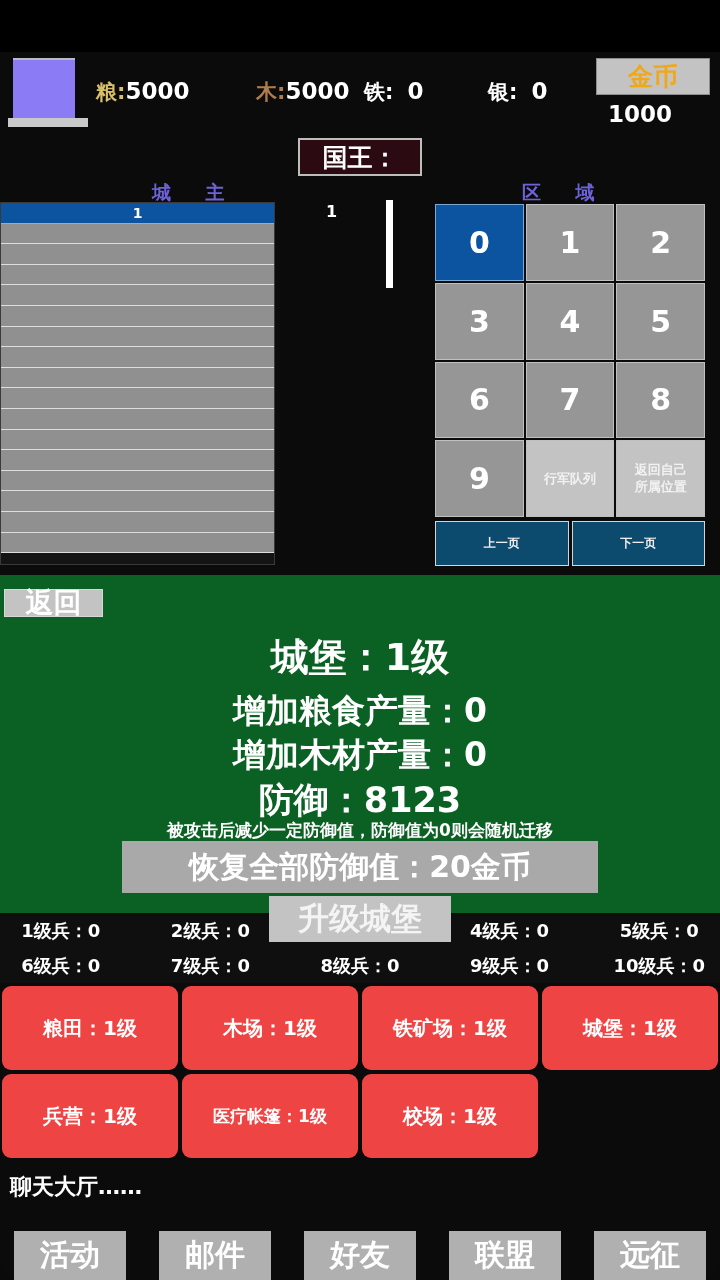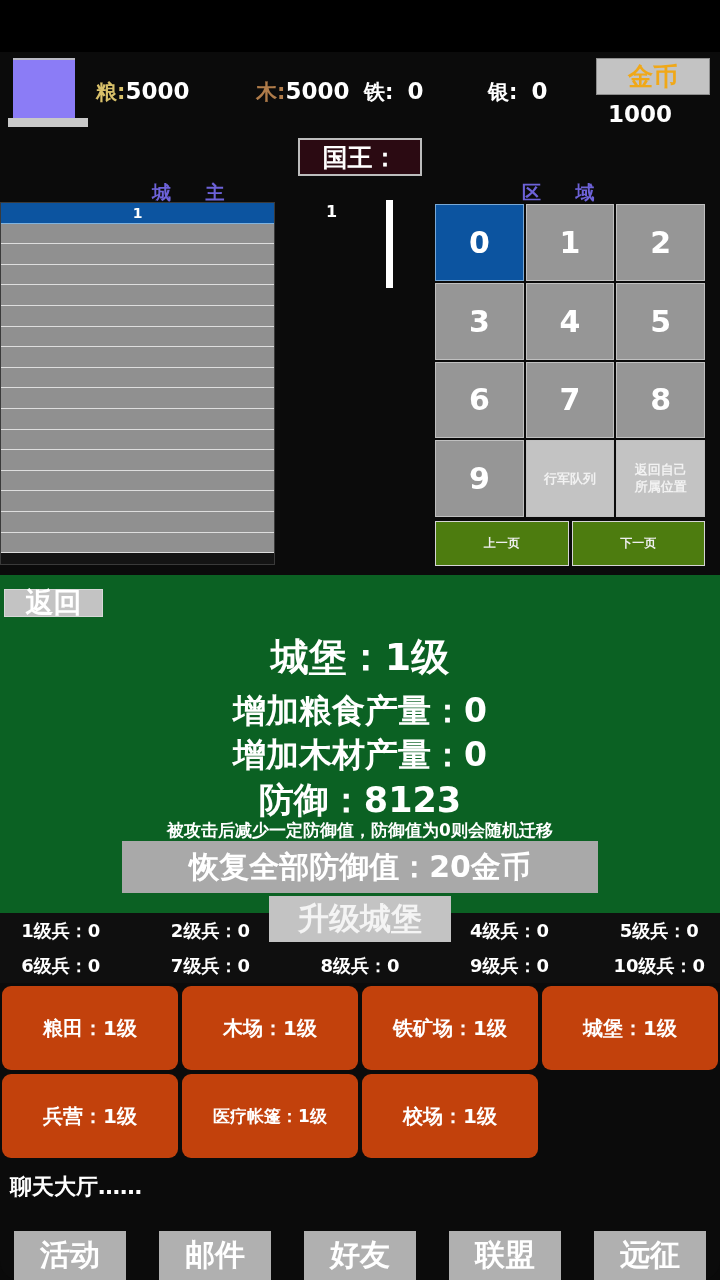--- a/index.html
+++ b/index.html
@@ -62,21 +62,21 @@
   
   .region { position: absolute; left: 435px; top: 204px; width: 270px; height: 313px;
     display: grid; grid-template-columns: repeat(3, 1fr); grid-template-rows: repeat(4, 1fr); gap: 2px; }
   .rcell { background: #969696; border: 1px solid #c0c0c0; display: flex; align-items: center;
     justify-content: center; color: #ffffff; font-size: 30px; font-weight: bold; }
   .rcell.sel { background: #0c54a0; border-color: #79a9d6; }
   .rcell.action { background: #c3c3c3; color: #f2f2f2; font-size: 13px; font-weight: bold;
     line-height: 1.25; text-align: center; }
   .pager { position: absolute; left: 435px; top: 521px; width: 270px; height: 45px;
     display: grid; grid-template-columns: 1fr 1fr; gap: 3px; }
-  .pbtn { background: #4d7c0f; border: 1px solid #d5d5d5; display: flex; align-items: center;
+  .pbtn { background: #0c4a6e; border: 1px solid #d5d5d5; display: flex; align-items: center;
     justify-content: center; color: #efefef; font-size: 12px; font-weight: bold; }
 
   
   .green-panel { position: absolute; left: 0; top: 575px; width: 720px; height: 338px; background: #0b6123; }
   .back-btn { position: absolute; left: 4px; top: 589px; width: 99px; height: 28px;
     background: #c3c3c3; border: 1px solid #d7d7d7; display: flex; align-items: center;
     justify-content: center; color: #ffffff; font-size: 28px; font-weight: bold; }
   .gp-line { position: absolute; width: 720px; text-align: center; color: #ffffff; font-weight: bold; }
   .gp-castle { top: 632px; font-size: 38px; }
   .gp-food   { top: 689px; font-size: 33px; }
@@ -92,21 +92,21 @@
 
   
   .troops { position: absolute; left: 0; top: 913px; width: 720px; height: 70px; background: #0f0f0f; }
   .troop-row { position: relative; display: flex; height: 35px; gap: 28px; }
   .troop-cell { flex: 1; display: flex; align-items: center; justify-content: center;
     color: #ffffff; font-size: 18px; font-weight: bold; white-space: nowrap; }
 
   
   .buildings { position: absolute; left: 0; top: 986px; width: 720px; height: 172px;
     display: grid; grid-template-columns: repeat(4, 1fr); grid-template-rows: 1fr 1fr; gap: 4px; padding: 0 2px; }
-  .bcell { background: #c2410c; border-radius: 9px; display: flex; align-items: center;
+  .bcell { background: #ef4444; border-radius: 9px; display: flex; align-items: center;
     justify-content: center; color: #ffffff; font-weight: bold; font-size: 20px; white-space: nowrap; }
   .bcell.small { font-size: 17px; }
 
   
   .chat { position: absolute; left: 10px; top: 1172px; color: #ffffff; font-size: 22px; font-weight: bold; }
 
   
   .bottomnav { position: absolute; left: 0; top: 1231px; width: 720px; height: 49px;
     display: flex; justify-content: space-between; padding: 0 14px; }
   .nbtn { width: 112px; background: #b0b0b0; display: flex; align-items: center;

